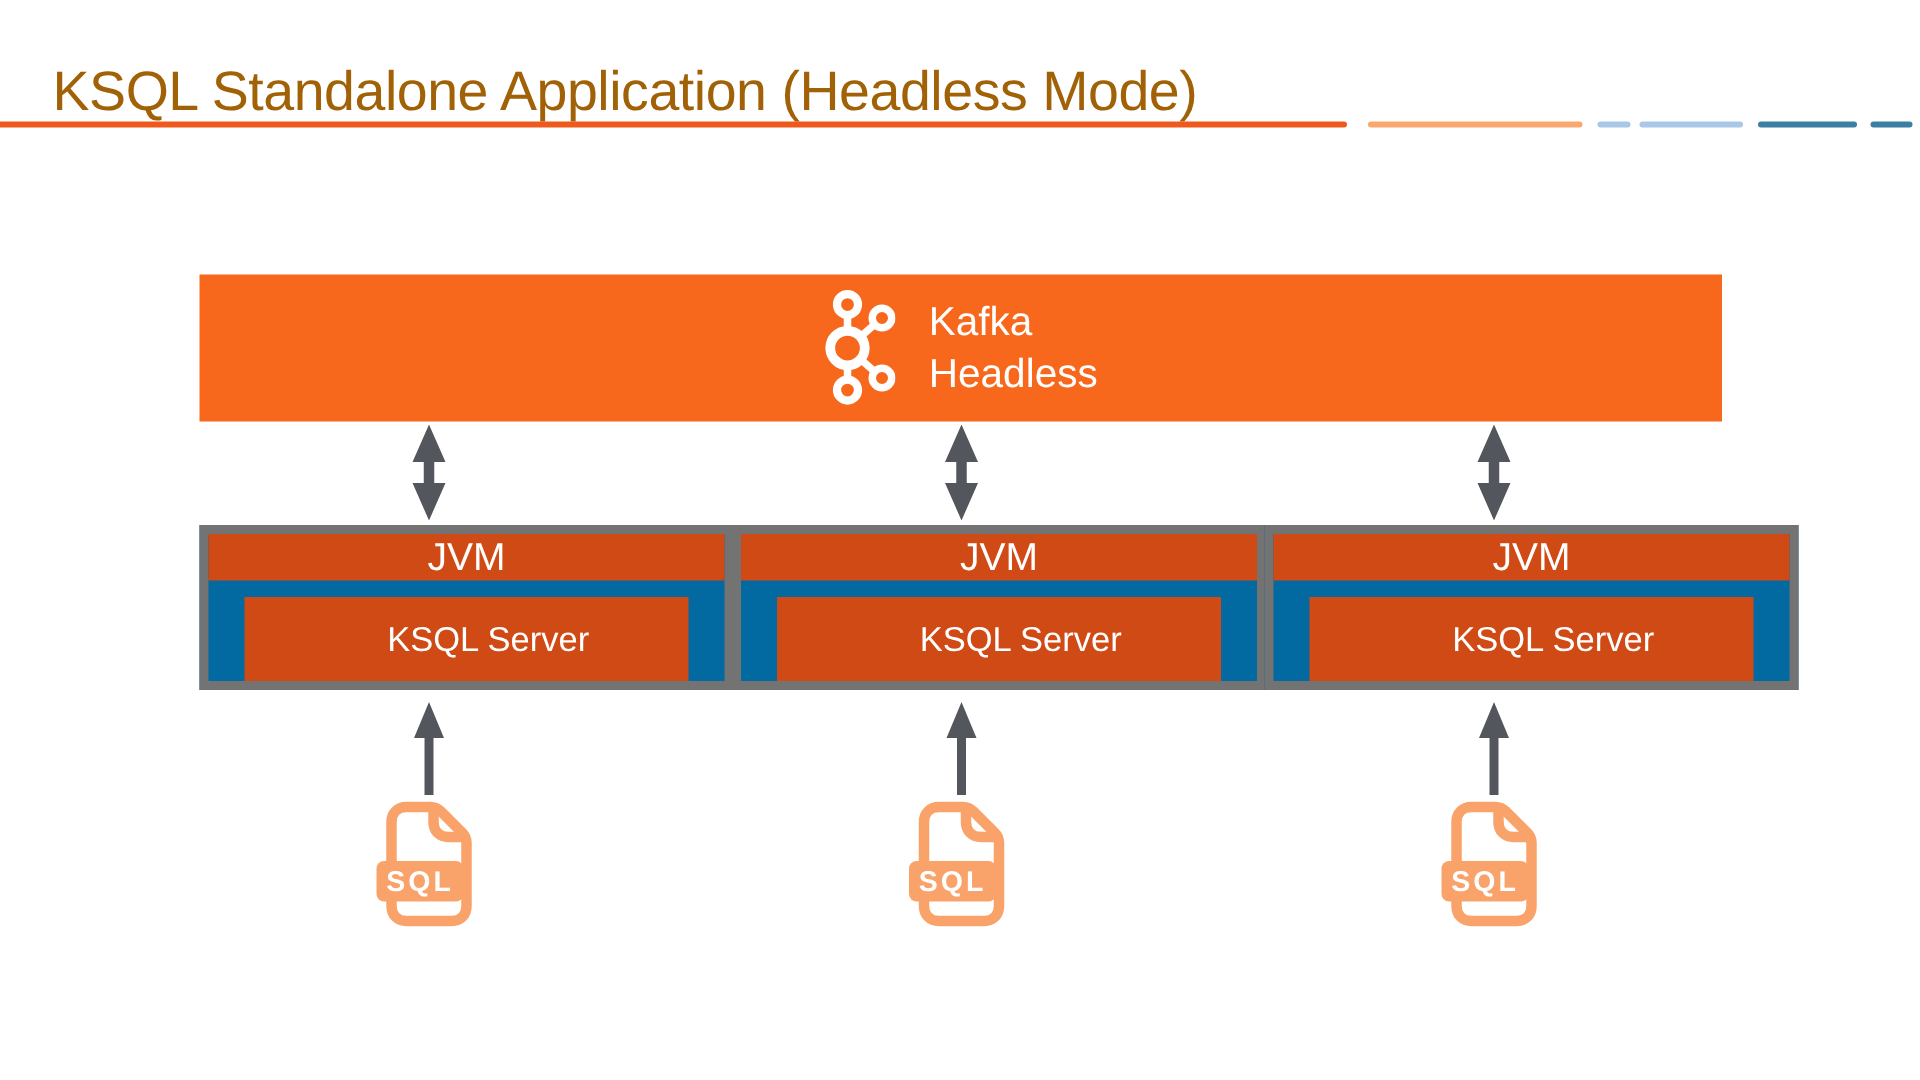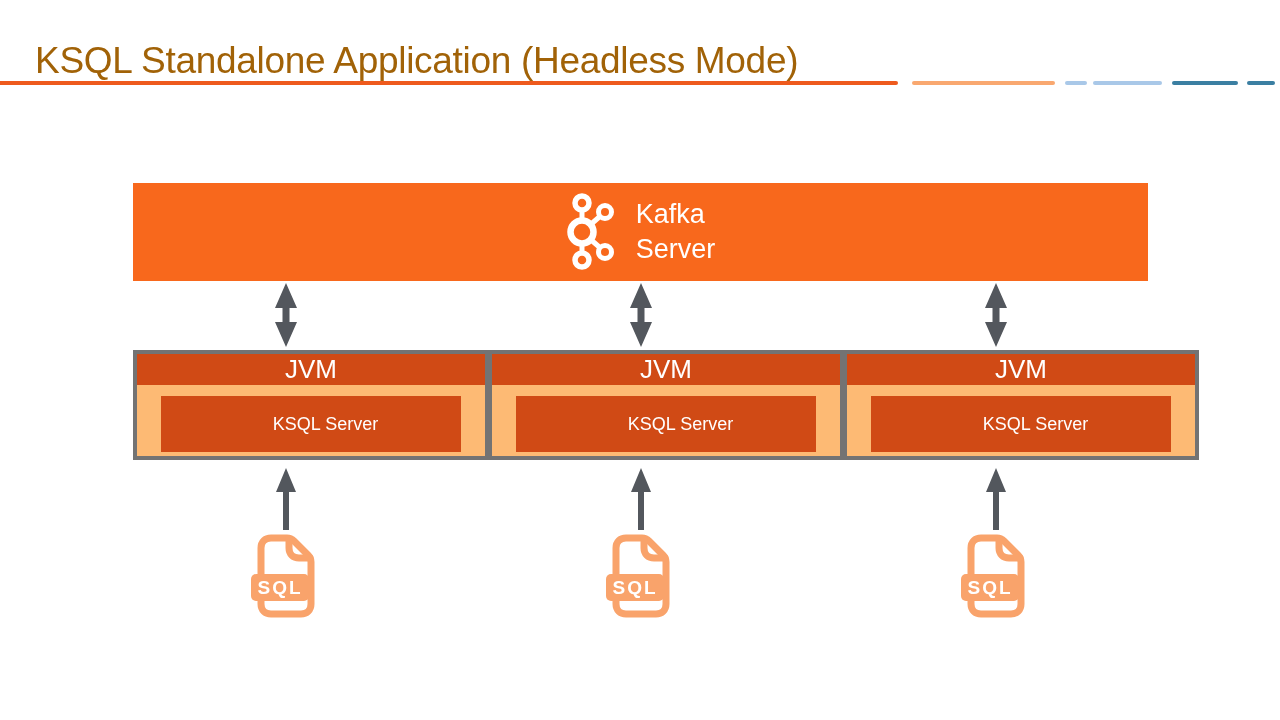--- a/index.html
+++ b/index.html
@@ -54,38 +54,38 @@
     font-size: 27px;
     line-height: 35px;
     font-weight: 400;
   }
 
   
   .jvm-box {
     position: absolute;
     top: 350px;
     width: 356px; height: 110px;
-    border: 4px solid #737373;
-    background: #fdba74;
+    border: 6px solid #737373;
+    background: #0369a1;
   }
   .jvm-header {
     height: 31px;
     background: #D04A15;
     color: #ffffff;
     font-size: 26px;
     line-height: 30px;
     text-align: center;
   }
   .ksql-server {
     position: absolute;
     left: 24px; right: 24px;
     top: 42px; height: 56px;
     background: #D04A15;
     color: #ffffff;
-    font-size: 18px;
+    font-size: 23px;
     display: flex;
     align-items: center;
     justify-content: center;
     padding-left: 29px;
   }
 
   
   .v-arrow { position: absolute; }
   .double-arrow { top: 283px; }
   .up-arrow { top: 468px; }
@@ -122,21 +122,21 @@
         <path d="M16 39 L 39 59"></path>
       </g>
       <circle cx="16" cy="10" r="7" fill="#F8681C" stroke="#ffffff" stroke-width="5.5"></circle>
       <circle cx="16" cy="39" r="11.5" fill="#F8681C" stroke="#ffffff" stroke-width="6.5"></circle>
       <circle cx="16" cy="67" r="7" fill="#F8681C" stroke="#ffffff" stroke-width="5.5"></circle>
       <circle cx="39" cy="19" r="6.5" fill="#F8681C" stroke="#ffffff" stroke-width="5"></circle>
       <circle cx="39" cy="59" r="6.5" fill="#F8681C" stroke="#ffffff" stroke-width="5"></circle>
     </svg>
     <div class="kafka-label">
       <div>Kafka</div>
-      <div>Server</div>
+      <div>Headless</div>
     </div>
   </div>
 
   <svg class="v-arrow double-arrow" style="left:273px;" width="26" height="64" viewBox="0 0 26 64">
     <path d="M13 0 L24 25 H16.5 V39 H24 L13 64 L2 39 H9.5 V25 H2 Z" fill="#53575D"></path>
   </svg>
   <svg class="v-arrow double-arrow" style="left:628px;" width="26" height="64" viewBox="0 0 26 64">
     <path d="M13 0 L24 25 H16.5 V39 H24 L13 64 L2 39 H9.5 V25 H2 Z" fill="#53575D"></path>
   </svg>
   <svg class="v-arrow double-arrow" style="left:983px;" width="26" height="64" viewBox="0 0 26 64">

